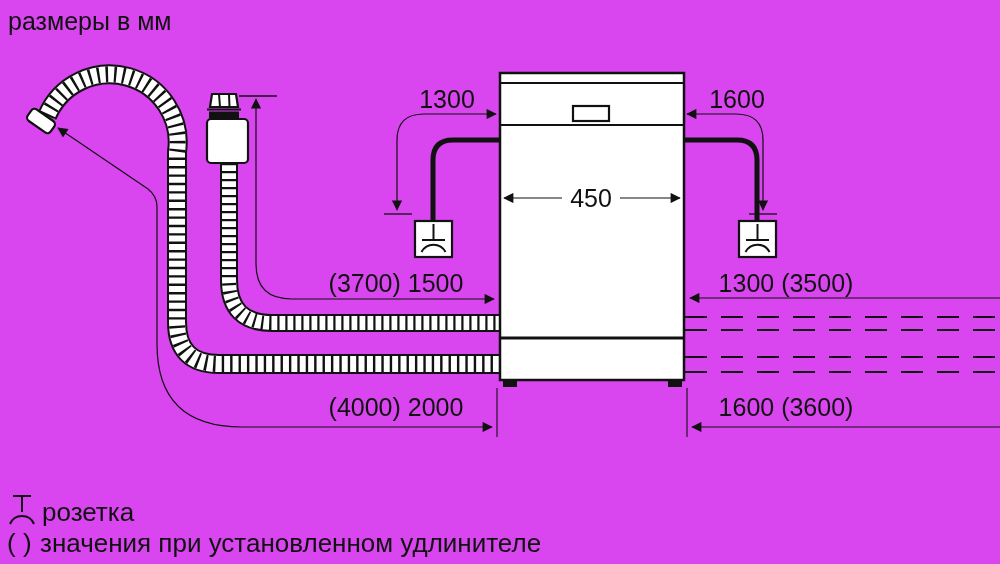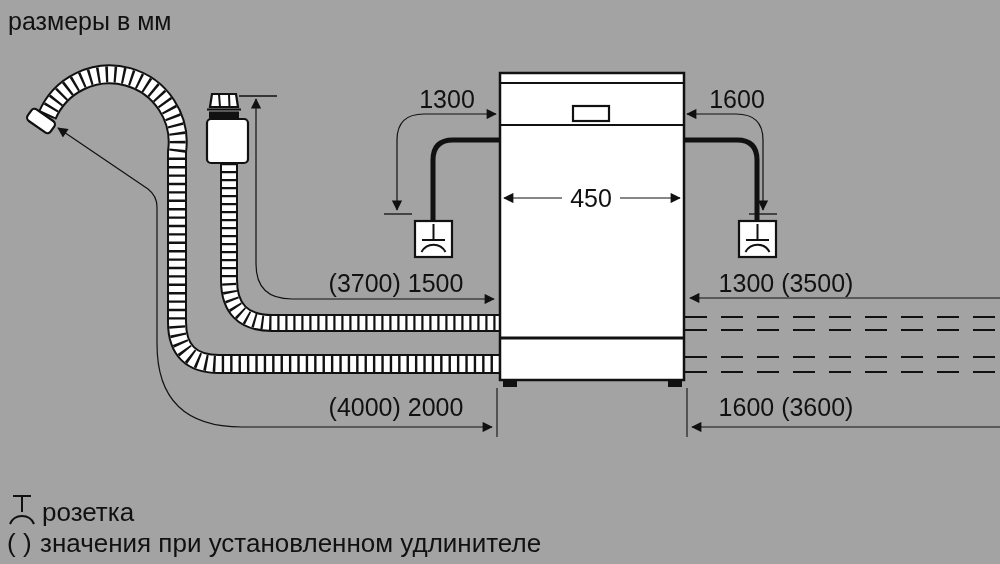--- a/index.html
+++ b/index.html
@@ -1,16 +1,16 @@
 <!DOCTYPE html>
 <html><head>
 <meta charset="utf-8">
 <style>
   html,body{margin:0;padding:0;background:#fff;}
-  .canvas{position:relative;width:1000px;height:564px;background:#a3a3a3;overflow:hidden;}
+  .canvas{position:relative;width:1000px;height:564px;background:#d946ef;overflow:hidden;}
   svg{display:block;}
   text{font-family:"Liberation Sans","DejaVu Sans",sans-serif;fill:#111;}
   .title-text{font-size:25px;}
   .dim-label{font-size:25px;text-anchor:middle;}
   .legend-text{font-size:26px;}
   .dim-line{fill:none;stroke:#111;stroke-width:1.2;}
   .tick{stroke:#111;stroke-width:1.3;}
   .ext{stroke:#111;stroke-width:1.1;}
   .cable{fill:none;stroke:#111;stroke-width:5;}
   .dw-wall{fill:#ffffff;stroke:#111;stroke-width:2.5;}

